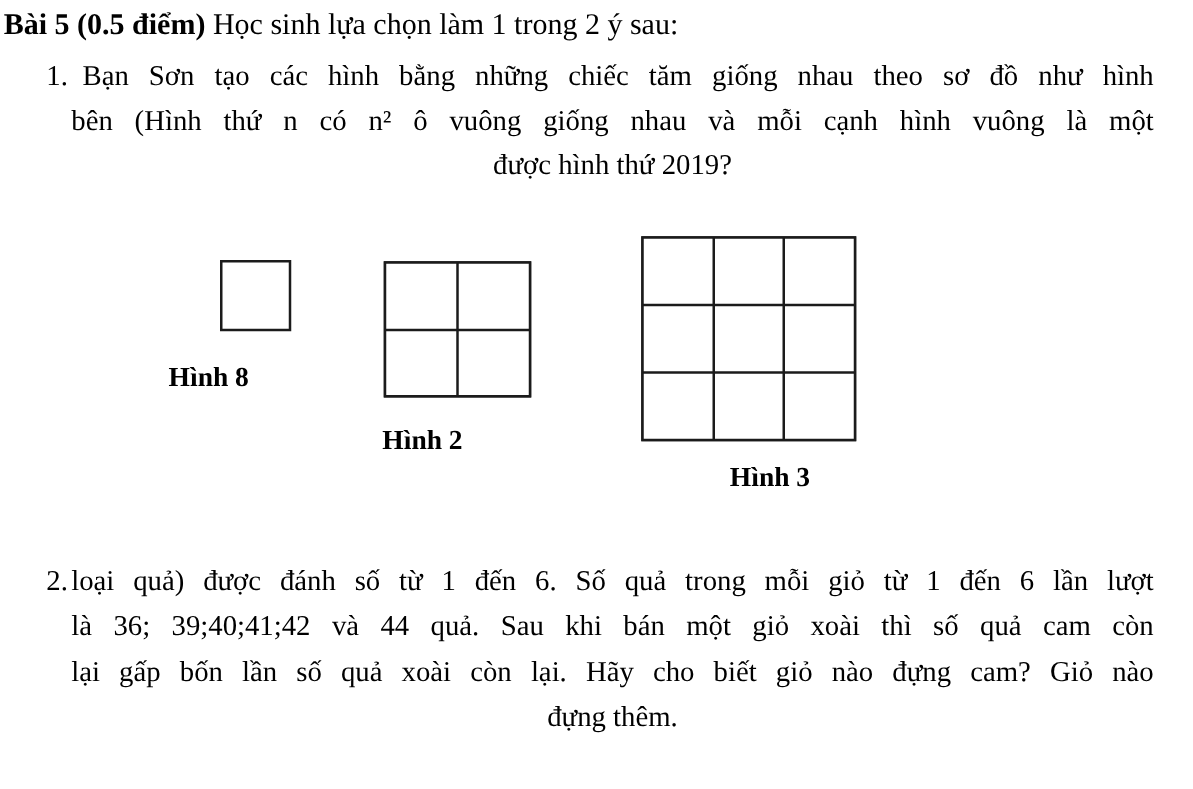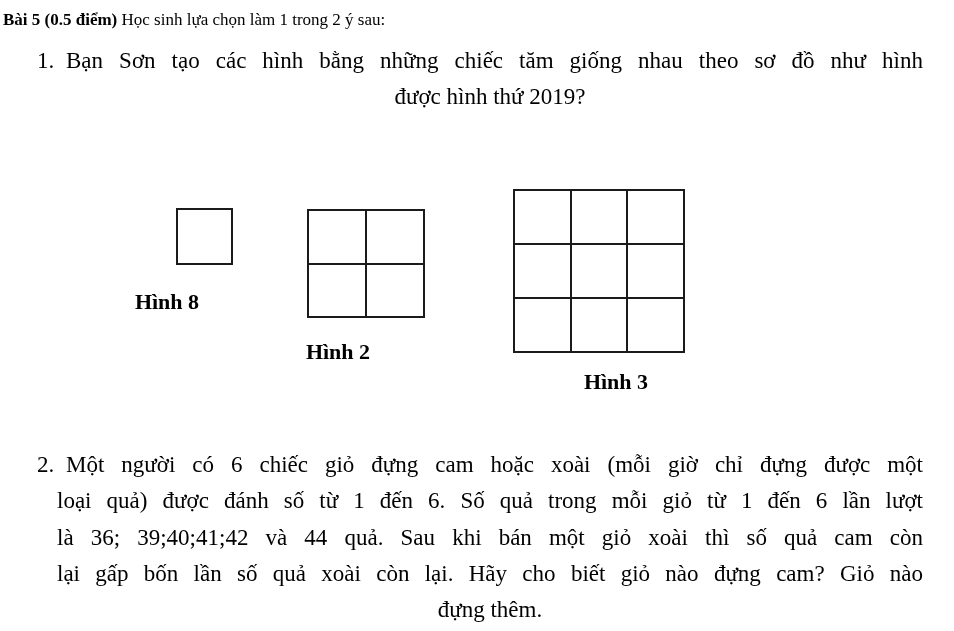--- a/index.html
+++ b/index.html
@@ -13,21 +13,21 @@
     height: 631px;
     overflow: hidden;
     background: #ffffff;
     color: #000000;
     font-family: "Liberation Serif", "DejaVu Serif", serif;
   }
   .header {
     position: absolute;
     left: 3px;
     top: 5px;
-    font-size: 17px;
+    font-size: 24px;
     line-height: 30px;
     white-space: nowrap;
   }
   .bold { font-weight: bold; }
 
   .num {
     position: absolute;
     left: 37px;
     font-size: 23px;
     width: 22px;
@@ -106,20 +106,21 @@
 
 <div class="page">
 
   <div class="header">
     <span class="bold">Bài 5 (0.5 điểm)</span><span> Học sinh lựa chọn làm 1 trong 2 ý sau:</span>
   </div>
 
   <div class="num num-1">1.</div>
   <div class="para para-1">
     <div class="line jline first">Bạn Sơn tạo các hình bằng những chiếc tăm giống nhau theo sơ đồ như hình</div>
+    <div class="line jline">bên (Hình thứ n có n² ô vuông giống nhau và mỗi cạnh hình vuông là một</div>
     <div class="line lastline">được hình thứ 2019?</div>
   </div>
 
   <div class="figures">
     <div class="sq1"></div>
     <div class="grid grid-2">
         <div class="cell"></div>
         <div class="cell"></div>
         <div class="cell"></div>
         <div class="cell"></div>
@@ -135,20 +136,19 @@
         <div class="cell"></div>
         <div class="cell"></div>
       </div>
     <div class="fig-label fig-label-1">Hình 8</div>
     <div class="fig-label fig-label-2">Hình 2</div>
     <div class="fig-label fig-label-3">Hình 3</div>
   </div>
 
   <div class="num num-2">2.</div>
   <div class="para para-2">
-    <div class="line jline first">Một người có 6 chiếc giỏ đựng cam hoặc xoài (mỗi giờ chỉ đựng được một</div>
     <div class="line jline">loại quả) được đánh số từ 1 đến 6. Số quả trong mỗi giỏ từ 1 đến 6 lần lượt</div>
     <div class="line jline">là 36; 39;40;41;42 và 44 quả. Sau khi bán một giỏ xoài thì số quả cam còn</div>
     <div class="line jline">lại gấp bốn lần số quả xoài còn lại. Hãy cho biết giỏ nào đựng cam? Giỏ nào</div>
     <div class="line lastline">đựng thêm.</div>
   </div>
 
 </div>
 
 </body></html>

